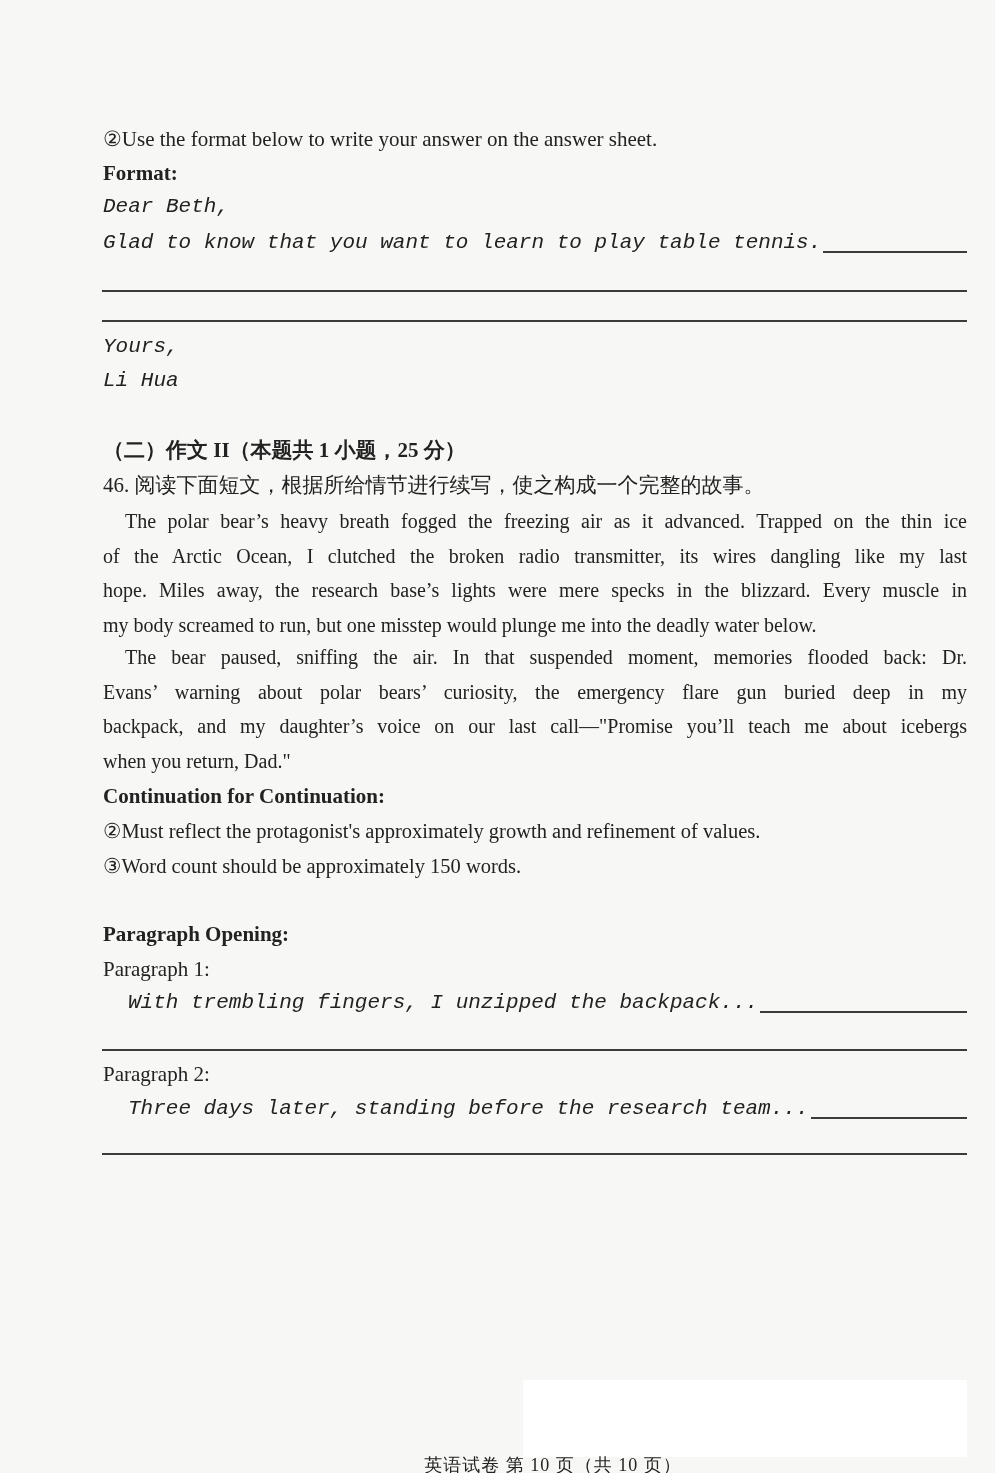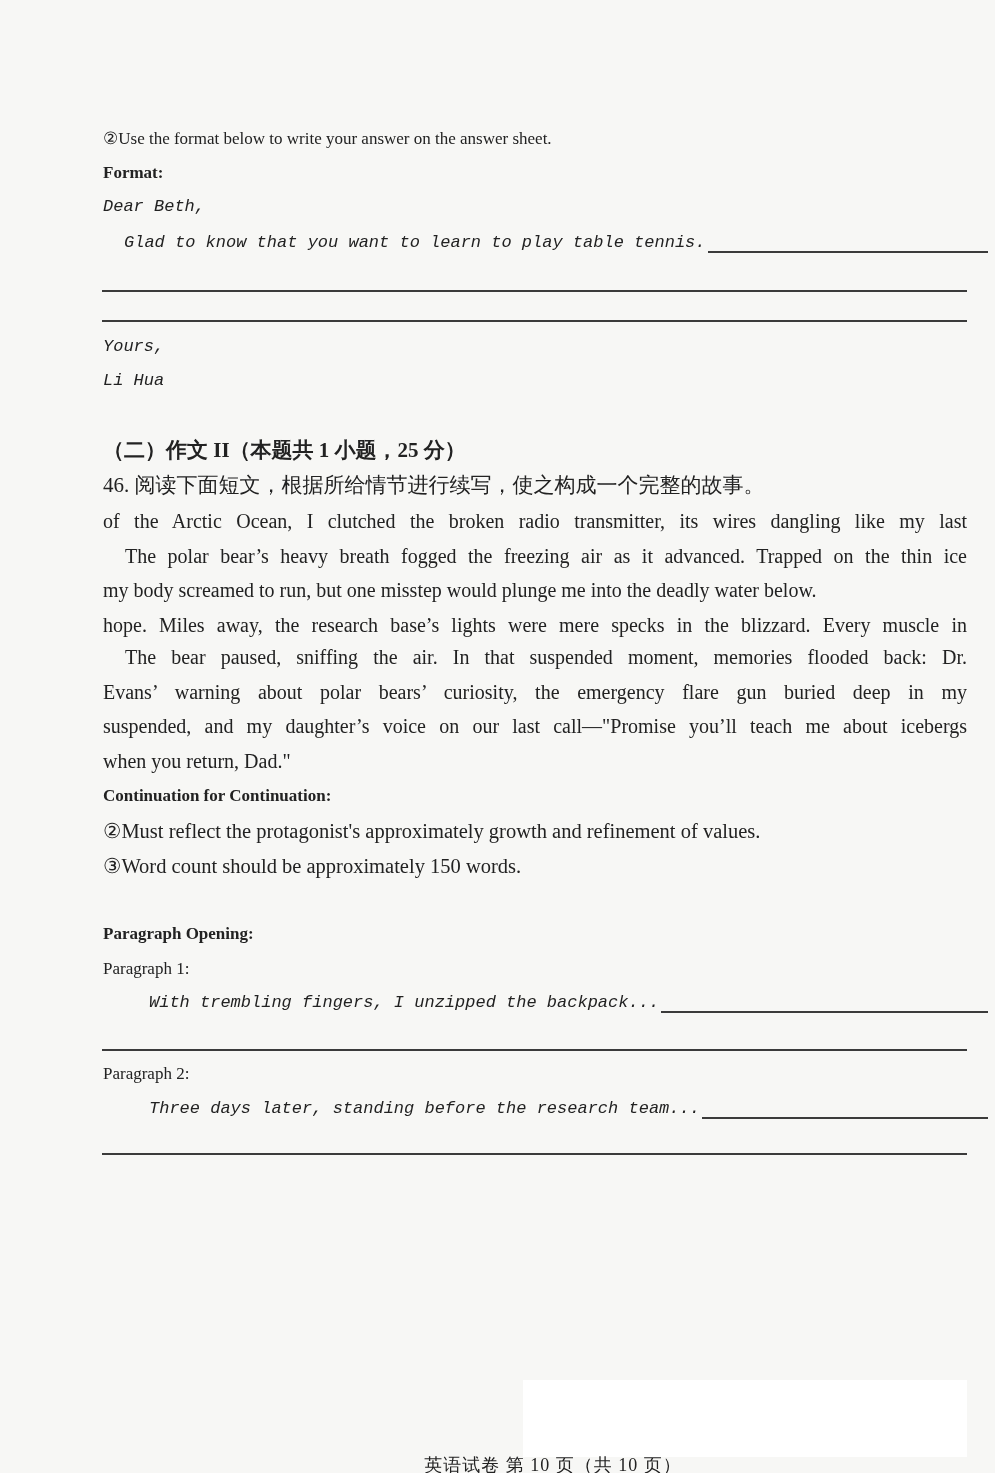--- a/index.html
+++ b/index.html
@@ -5,23 +5,23 @@
   html,body{margin:0;padding:0;}
   body{
     width:995px;height:1473px;
     position:relative;overflow:hidden;
     background:var(--background,#f7f7f5);
     color:var(--text,#222222);
     font-family:"Liberation Serif","DejaVu Serif",serif;
   }
   .ln{
     position:absolute;left:103px;width:864px;height:34px;line-height:34px;
-    font-size:17px;white-space:nowrap;
+    font-size:21px;white-space:nowrap;
   }
-  .row{display:flex;margin-left:21px;}
+  .row{display:flex;}
   .row .txt{flex:0 0 auto;}
   .fill{
     flex:1 1 auto;border-bottom:2px solid var(--rule,#3b3b3b);
     margin-bottom:7px;margin-left:2px;
   }
   .rule{
     position:absolute;left:102px;width:865px;height:0;
     border-top:2px solid var(--rule,#3b3b3b);
   }
   .b{font-weight:bold;}
@@ -63,30 +63,30 @@
   <div class="rule" style="top:290px"></div>
   <div class="rule" style="top:320px"></div>
 
   <div class="ln i" style="top:330px">Yours,</div>
   <div class="ln i" style="top:364px">Li Hua</div>
 
   <div class="ln b cn" style="top:433px">（二）作文 II（本题共 1 小题，25 分）</div>
   <div class="ln cn" style="top:468px">46. 阅读下面短文，根据所给情节进行续写，使之构成一个完整的故事。</div>
 
   <div class="para" style="top:504px">
+    <div class="pl just ind">The polar bear’s heavy breath fogged the freezing air as it advanced. Trapped on the thin ice</div>
     <div class="pl just">of the Arctic Ocean, I clutched the broken radio transmitter, its wires dangling like my last</div>
-    <div class="pl just ind">The polar bear’s heavy breath fogged the freezing air as it advanced. Trapped on the thin ice</div>
+    <div class="pl just">hope. Miles away, the research base’s lights were mere specks in the blizzard. Every muscle in</div>
     <div class="pl">my body screamed to run, but one misstep would plunge me into the deadly water below.</div>
-    <div class="pl just">hope. Miles away, the research base’s lights were mere specks in the blizzard. Every muscle in</div>
   </div>
 
   <div class="para" style="top:640px">
     <div class="pl just ind">The bear paused, sniffing the air. In that suspended moment, memories flooded back: Dr.</div>
     <div class="pl just">Evans’ warning about polar bears’ curiosity, the emergency flare gun buried deep in my</div>
-    <div class="pl just">suspended, and my daughter’s voice on our last call—"Promise you’ll teach me about icebergs</div>
+    <div class="pl just">backpack, and my daughter’s voice on our last call—"Promise you’ll teach me about icebergs</div>
     <div class="pl">when you return, Dad."</div>
   </div>
 
   <div class="ln b" style="top:779px">Continuation for Continuation:</div>
 
   <div class="para" style="top:814px;font-size:20.5px">
     <div class="pl">②Must reflect the protagonist's approximately growth and refinement of values.</div>
     <div class="pl">③Word count should be approximately 150 words.</div>
   </div>
 

